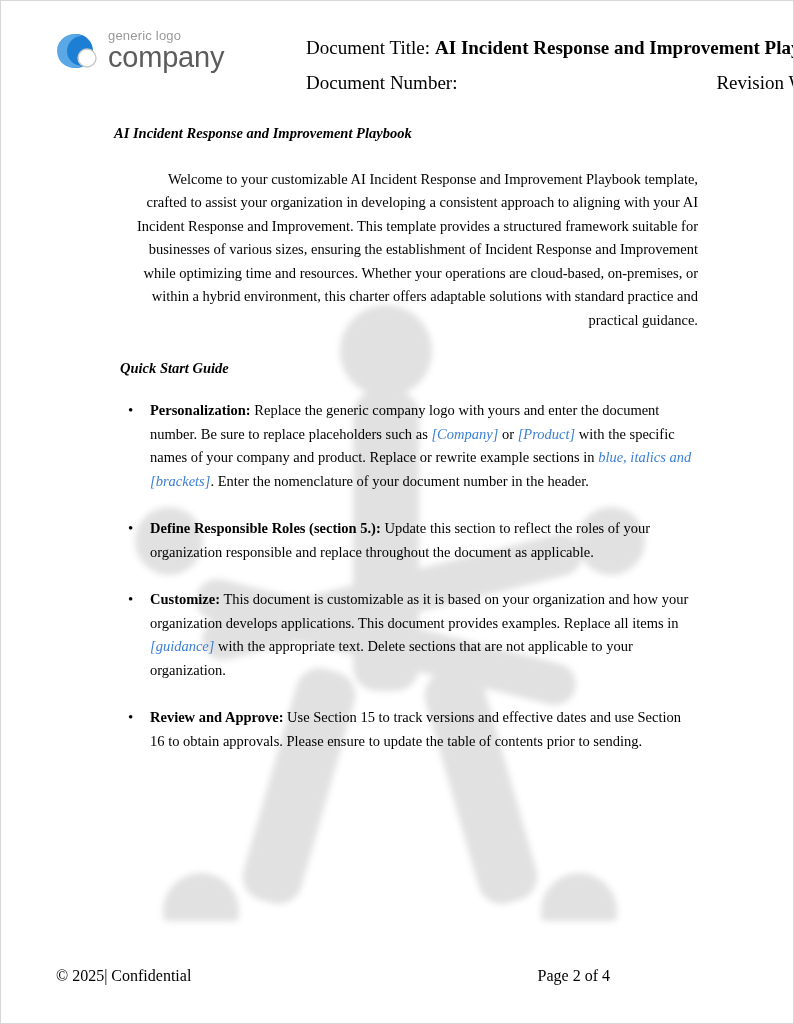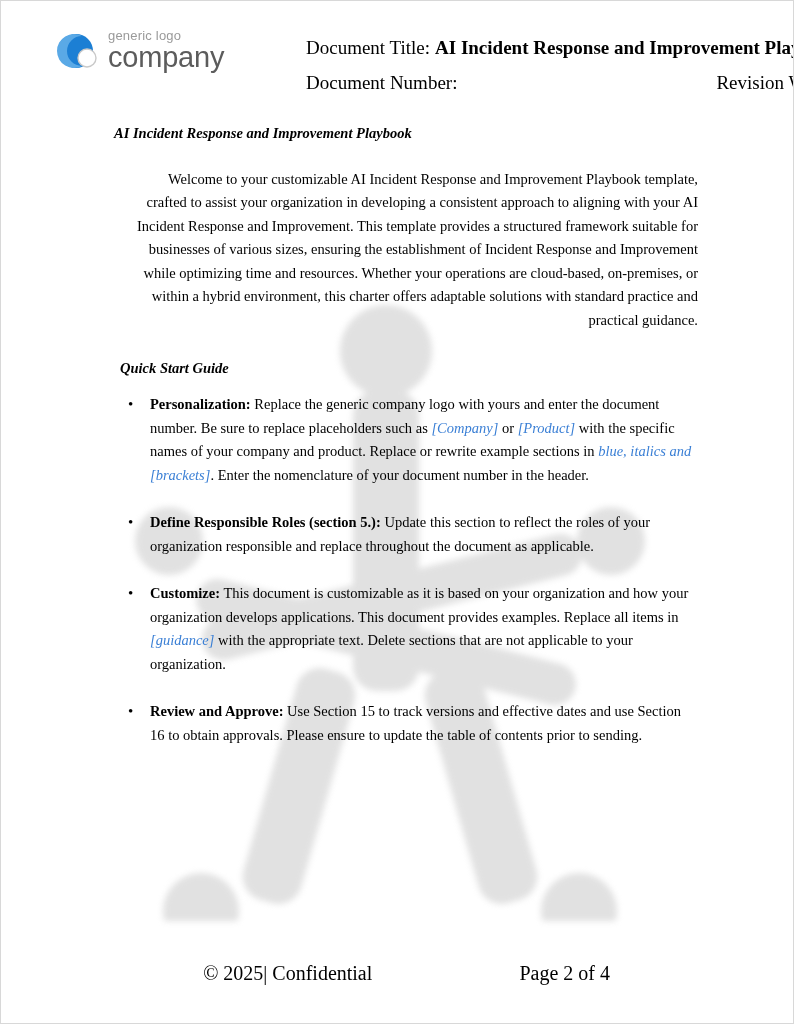--- a/index.html
+++ b/index.html
@@ -105,21 +105,21 @@
     text-align: right;
   }
   .section-head {
     font-weight: bold;
     font-style: italic;
     margin: 28px 0 0 6px;
     font-size: 14.5px;
   }
   ul.bullets {
     list-style: none;
-    margin: 16px 0 0 0;
+    margin: 22px 0 0 0;
     padding: 0;
   }
   ul.bullets > li {
     position: relative;
     padding-left: 36px;
     margin-bottom: 24px;
     line-height: 1.62;
   }
   ul.bullets > li:before {
     content: "\2022";
@@ -136,22 +136,21 @@
   
   .footer {
     position: absolute;
     left: 0;
     bottom: 38px;
     width: 704px;
     z-index: 2;
     display: flex;
     padding: 0 95px 0 55px;
     box-sizing: border-box;
-    font-size: 20px;
-    text-align: center;
+    font-size: 16px;
   }
   .footer .left { flex: 1 1 auto; }
   .footer .right { flex: 0 0 auto; }
 </style>
 </head>
 <body>
 
 <div class="page">
 
   <svg class="watermark" viewBox="0 0 794 800" xmlns="http://www.w3.org/2000/svg">

